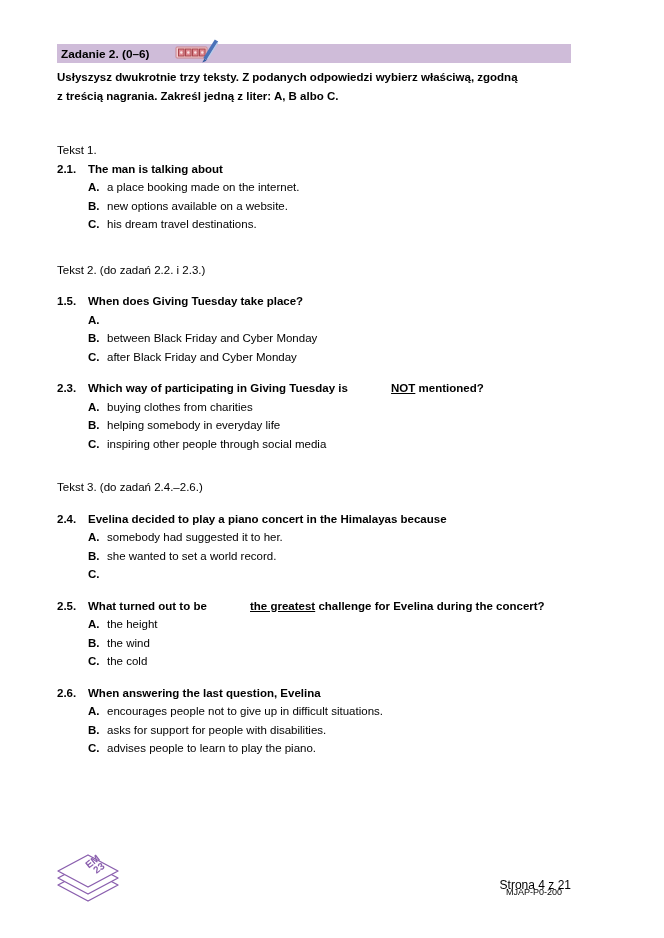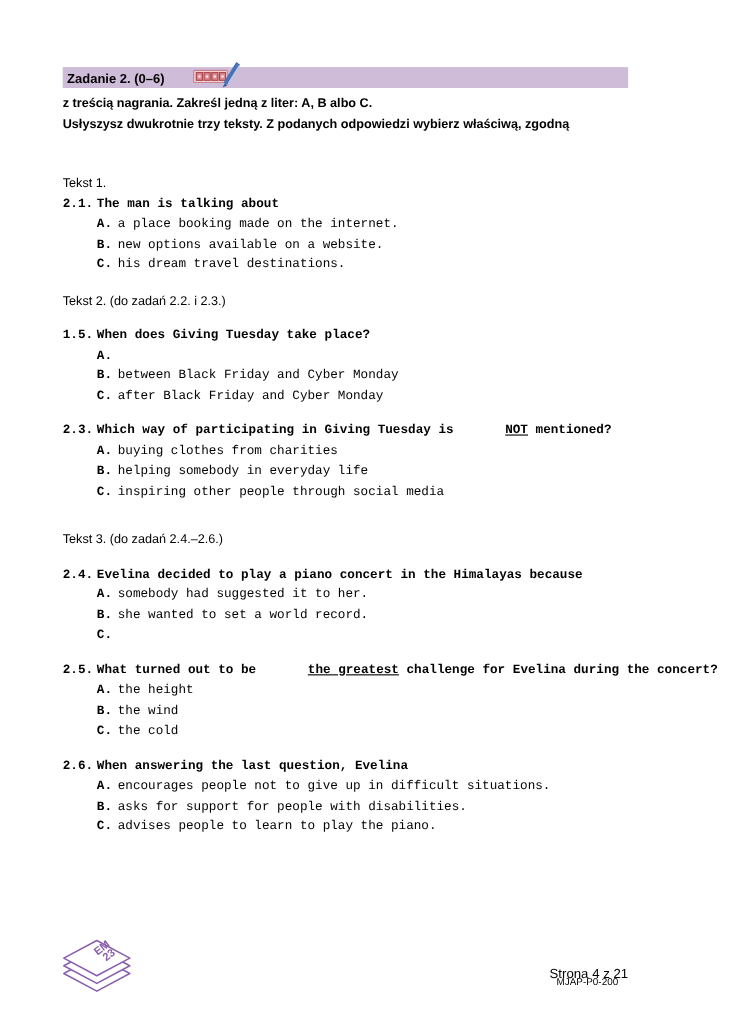--- a/index.html
+++ b/index.html
@@ -5,42 +5,42 @@
   html,body { margin:0; padding:0; background:#ffffff; }
   .page {
     position:relative;
     width:664px; height:938px;
     background:#ffffff;
     font-family:"Liberation Sans", sans-serif;
     font-size:11.5px;
     color:#000;
     overflow:hidden;
   }
-  .content { position:absolute; left:57px; top:61px; width:514px; }
+  .content { position:absolute; left:57px; top:44px; width:514px; }
 
   
   .task-bar {
     position:relative;
     background:#cfbcd9;
     height:19px;
     display:flex; align-items:center;
     padding-left:4px; box-sizing:border-box;
   }
   .task-title { font-weight:bold; font-size:11.8px; }
   .answer-icon { position:absolute; left:118px; top:-7px; width:44px; height:27px; }
   .answer-icon svg { display:block; overflow:visible; }
 
   .instructions { margin-top:5px; font-weight:bold; line-height:18.5px; white-space:nowrap; }
 
   .sec1 { margin-top:36px; }
-  .sec2 { margin-top:14px; }
+  .sec2 { margin-top:27px; }
   .sec3 { margin-top:25px; }
   .section-heading { font-weight:normal; line-height:18.5px; white-space:nowrap; }
 
-  .question { margin-top:13px;font-family:Liberation Mono, monospace; }
+  .question { margin-top:13px; }
   .sec1 .question { margin-top:0; }
   .q-line { display:flex; line-height:18.5px; font-weight:bold; white-space:nowrap; }
   .q-num { flex:0 0 31px; width:31px; }
   .q-underline { text-decoration:underline;padding-left:40px; }
   .option { display:flex; line-height:18.5px; padding-left:31px; white-space:nowrap; }
   .opt-letter { flex:0 0 19px; width:19px; font-weight:bold; }
 
   
   .logo { position:absolute; left:55px; top:851px; width:66px; height:66px; }
   .page-num { position:absolute; left:57px; top:878px; width:514px; text-align:right; font-size:12px; }
@@ -70,22 +70,22 @@
             <circle cx="27.3" cy="15.5" r="1.2"></circle>
           </g>
           <line x1="30" y1="22" x2="41.5" y2="3.5" stroke="#4a72b8" stroke-width="4"></line>
           <line x1="32.6" y1="22" x2="42.8" y2="5.5" stroke="#b8cdea" stroke-width="1.3"></line>
           <polygon points="29.5,21.5 27.3,25.5 31.5,23.8" fill="#2f5a9e"></polygon>
         </svg>
       </span>
     </div>
 
     <div class="instructions">
+      <div>Usłyszysz dwukrotnie trzy teksty. Z podanych odpowiedzi wybierz właściwą, zgodną</div>
       <div>z treścią nagrania. Zakreśl jedną z liter: A, B albo C.</div>
-      <div>Usłyszysz dwukrotnie trzy teksty. Z podanych odpowiedzi wybierz właściwą, zgodną</div>
     </div>
 
     <div class="section sec1">
       <div class="section-heading">Tekst 1.</div>
       <div class="question">
         <div class="q-line">
           <span class="q-num">2.1.</span>
           <span><span>The man is talking about</span><span class="q-underline"></span><span></span></span>
         </div>
         <div class="option">

